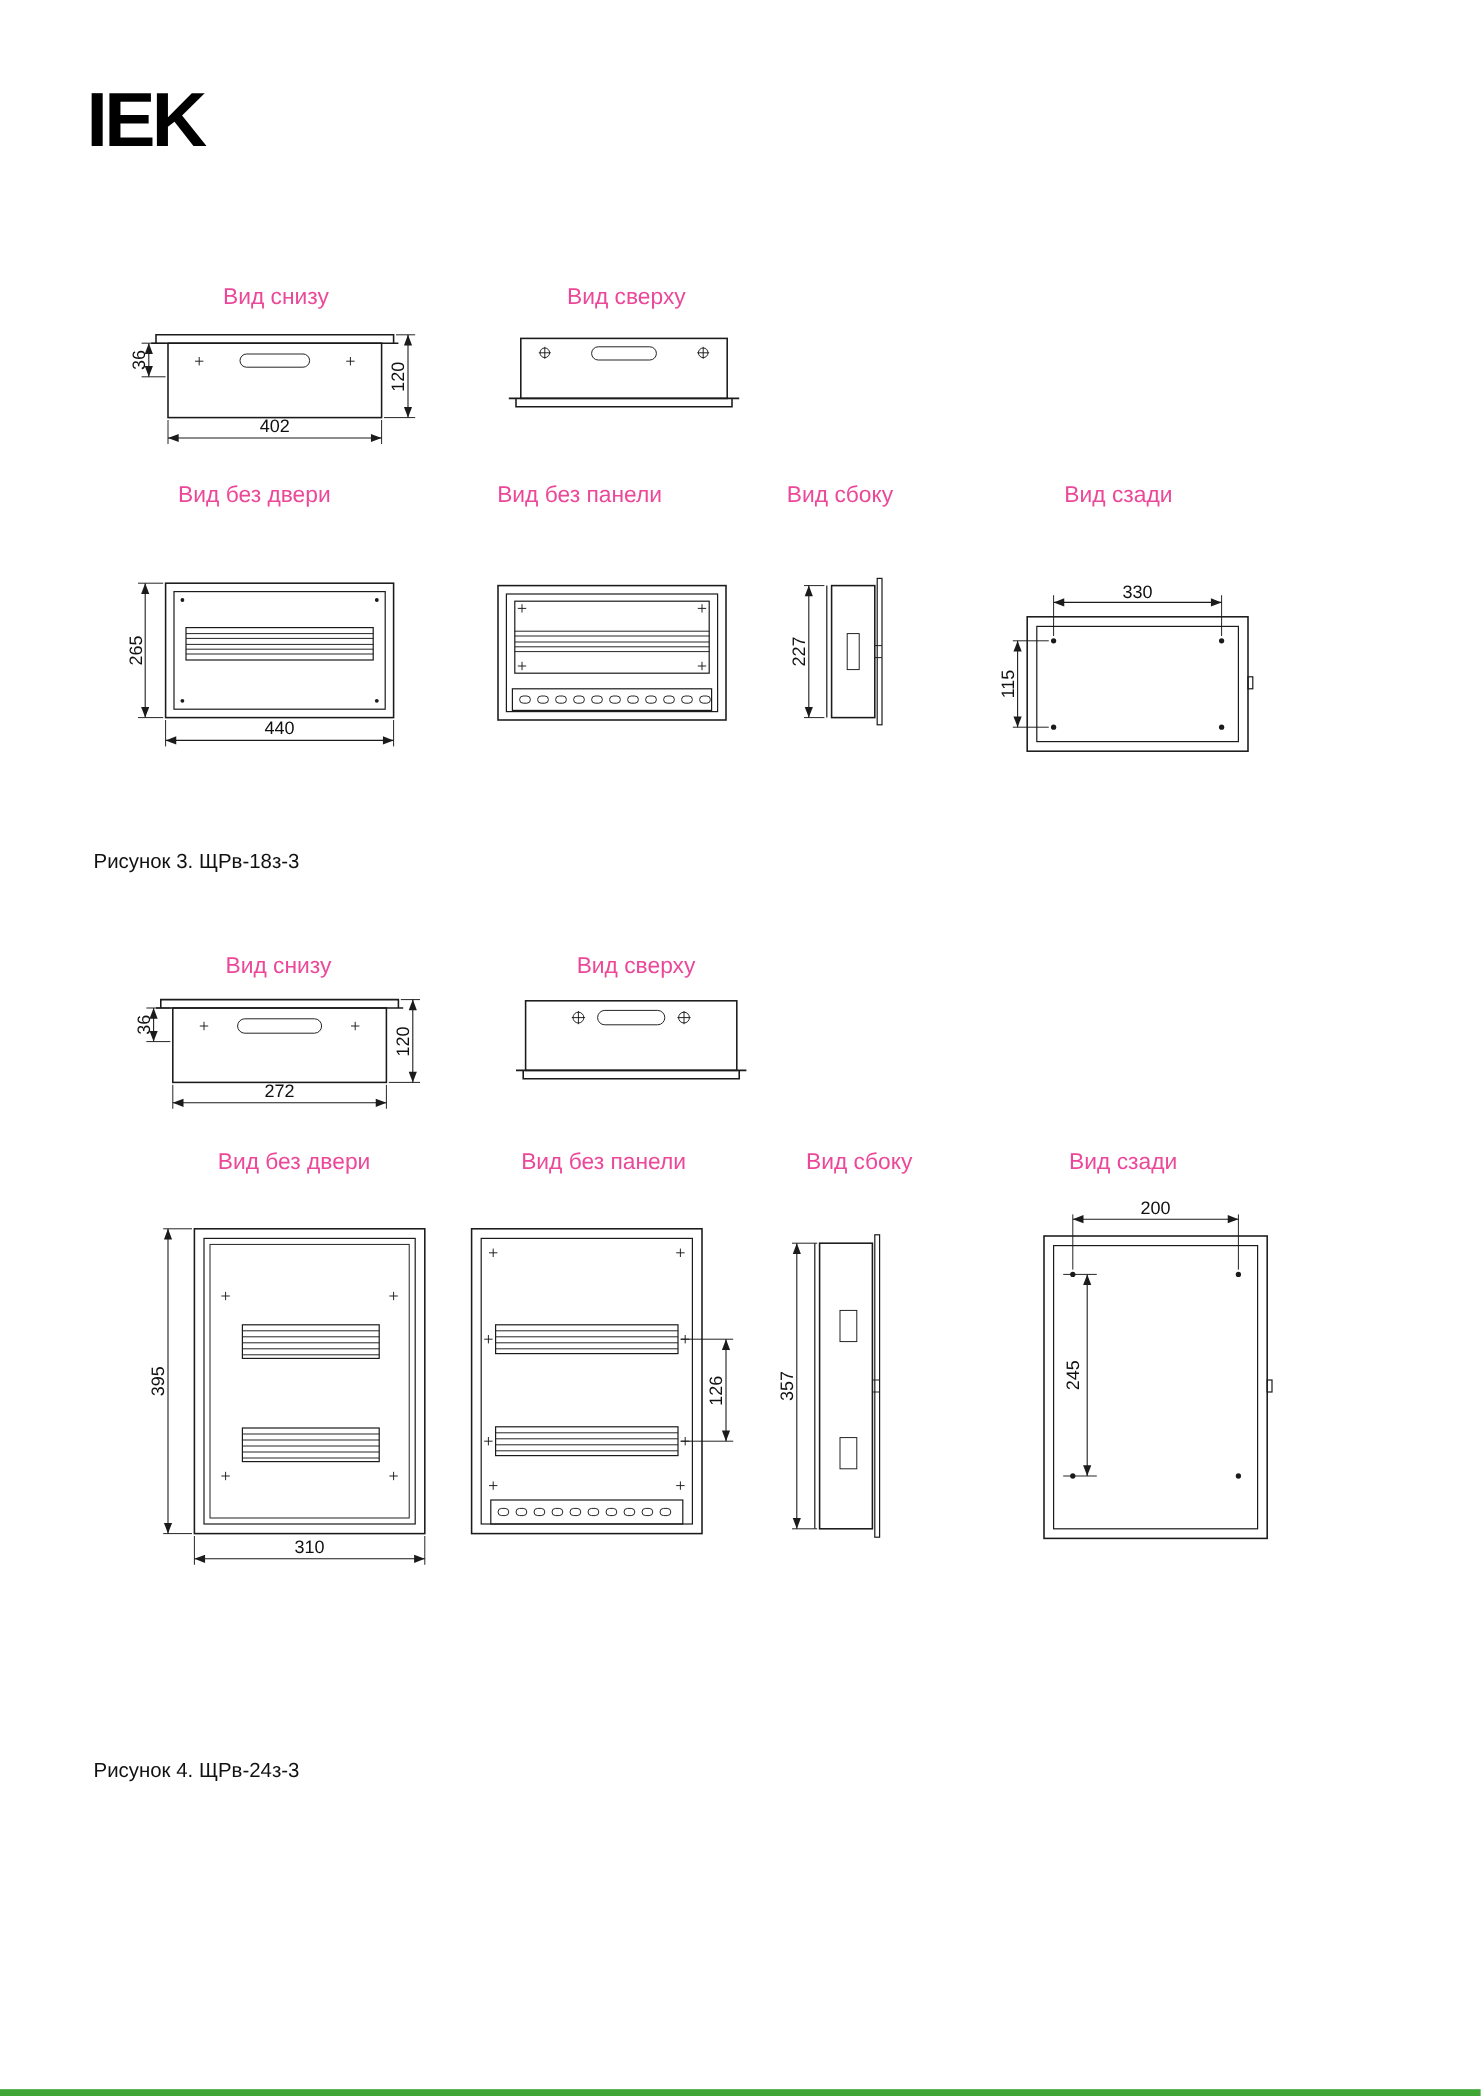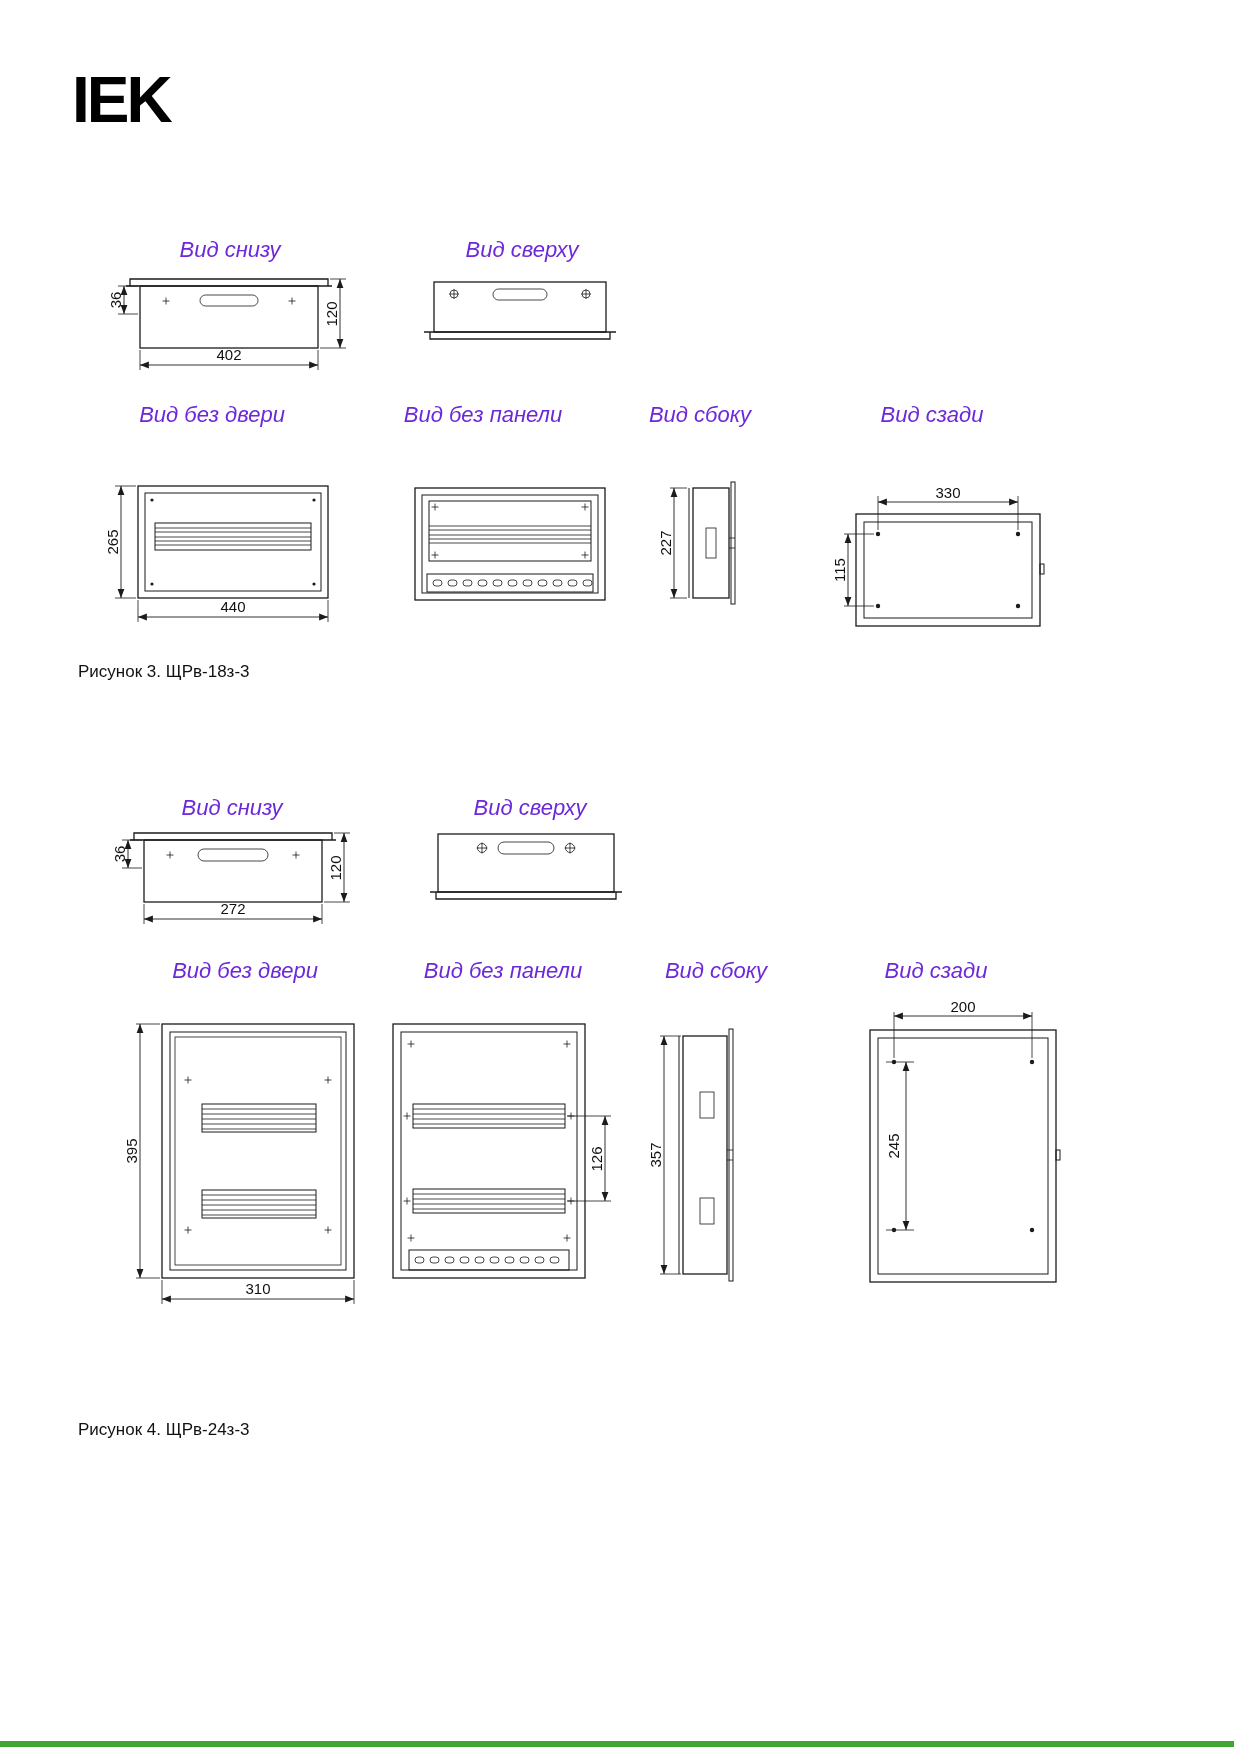--- a/index.html
+++ b/index.html
@@ -8,23 +8,23 @@
     font-family:"Liberation Sans","DejaVu Sans",sans-serif; color:#111;
   }
   .page { position:absolute; inset:0; background:#fff; overflow:hidden; }
   .logo {
     position:absolute; left:72px; top:42px;
     font-size:64px; font-weight:700; letter-spacing:-3px; color:#000; line-height:1;margin-top:26px;
   }
   .view { position:absolute; }
   .view-label {
     position:absolute; transform:translateX(-50%);
-    font-size:22px; white-space:nowrap; color:#6d28d9;font-style:italic;
+    font-size:19px; white-space:nowrap; color:#ec4899;
   }
-  .caption { position:absolute; font-size:17px; color:#111; }
+  .caption { position:absolute; font-size:17px; color:#111;margin-top:46px; }
   .accent-bar { position:absolute; left:0; right:0; bottom:0; height:6px; background:#3fa535; }
   svg { display:block; }
   svg .ol { fill:none; stroke:#1b1b1b; stroke-width:1.3; }
   svg .ml { fill:none; stroke:#1b1b1b; stroke-width:1; }
   svg .tl { fill:none; stroke:#1b1b1b; stroke-width:0.8; }
   svg .dl { fill:none; stroke:#1b1b1b; stroke-width:0.9; }
   svg .dt { font-family:"Liberation Sans","DejaVu Sans",sans-serif; font-size:15px; fill:#111; }
 </style>
 </head>
 <body>

